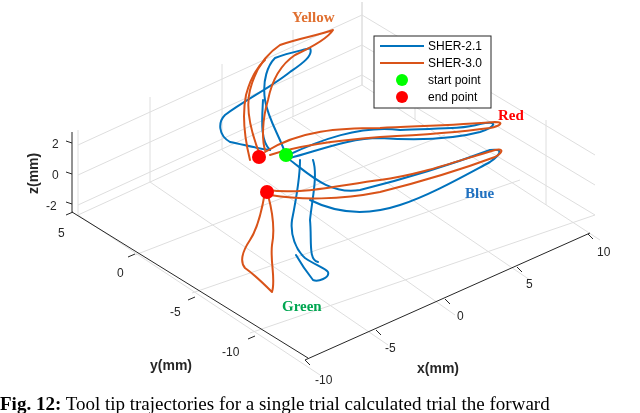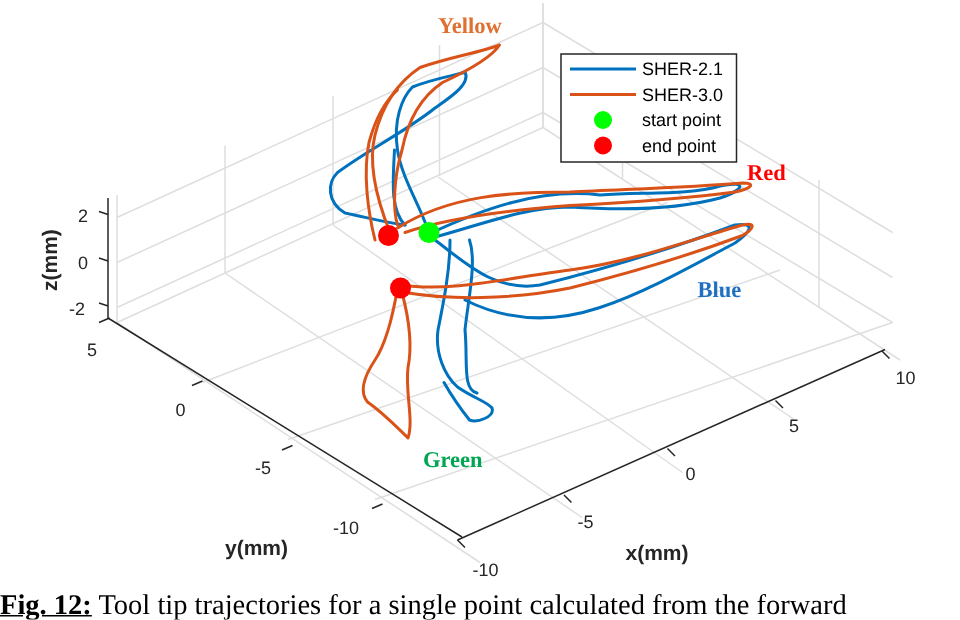--- a/index.html
+++ b/index.html
@@ -8,21 +8,21 @@
     svg text { font-family: "Liberation Sans", sans-serif; }
     .tick { font-size: 12px; fill: #262626; }
     .axlabel { font-size: 14px; font-weight: bold; fill: #262626; }
     .annot { font-family: "Liberation Serif", serif !important; font-size: 15px; font-weight: bold; }
     .legend-text { font-size: 12px; fill: #000; }
     #caption {
       position: absolute; left: 0; top: 392px; width: 700px; white-space: nowrap;
       font-family: "Liberation Serif", serif; font-size: 19px; color: #000;
       line-height: 24px;
     }
-    #caption b { font-weight: bold; text-decoration: underline; }
+    #caption b { font-weight: bold; }
   </style>
 </head>
 <body>
 
 <svg id="figure" width="640" height="413" viewBox="0 0 640 413" xmlns="http://www.w3.org/2000/svg">
 
   <g stroke="#dedede" stroke-width="1" fill="none">
 
     <line x1="78" y1="130" x2="78" y2="215"></line>
     <line x1="150" y1="97" x2="150" y2="182"></line>
@@ -145,13 +145,13 @@
       <circle cx="402" cy="80" r="6" fill="#00FF00"></circle>
       <text class="legend-text" x="428" y="84">start point</text>
     </g>
     <g>
       <circle cx="402" cy="97" r="6" fill="#FF0000"></circle>
       <text class="legend-text" x="428" y="101">end point</text>
     </g>
   </g>
 </svg>
 
-<div id="caption"><b>Fig. 12:</b><span> Tool tip trajectories for a single point calculated from the forward</span></div>
+<div id="caption"><b>Fig. 12:</b><span> Tool tip trajectories for a single trial calculated trial the forward</span></div>
 
 </body></html>

